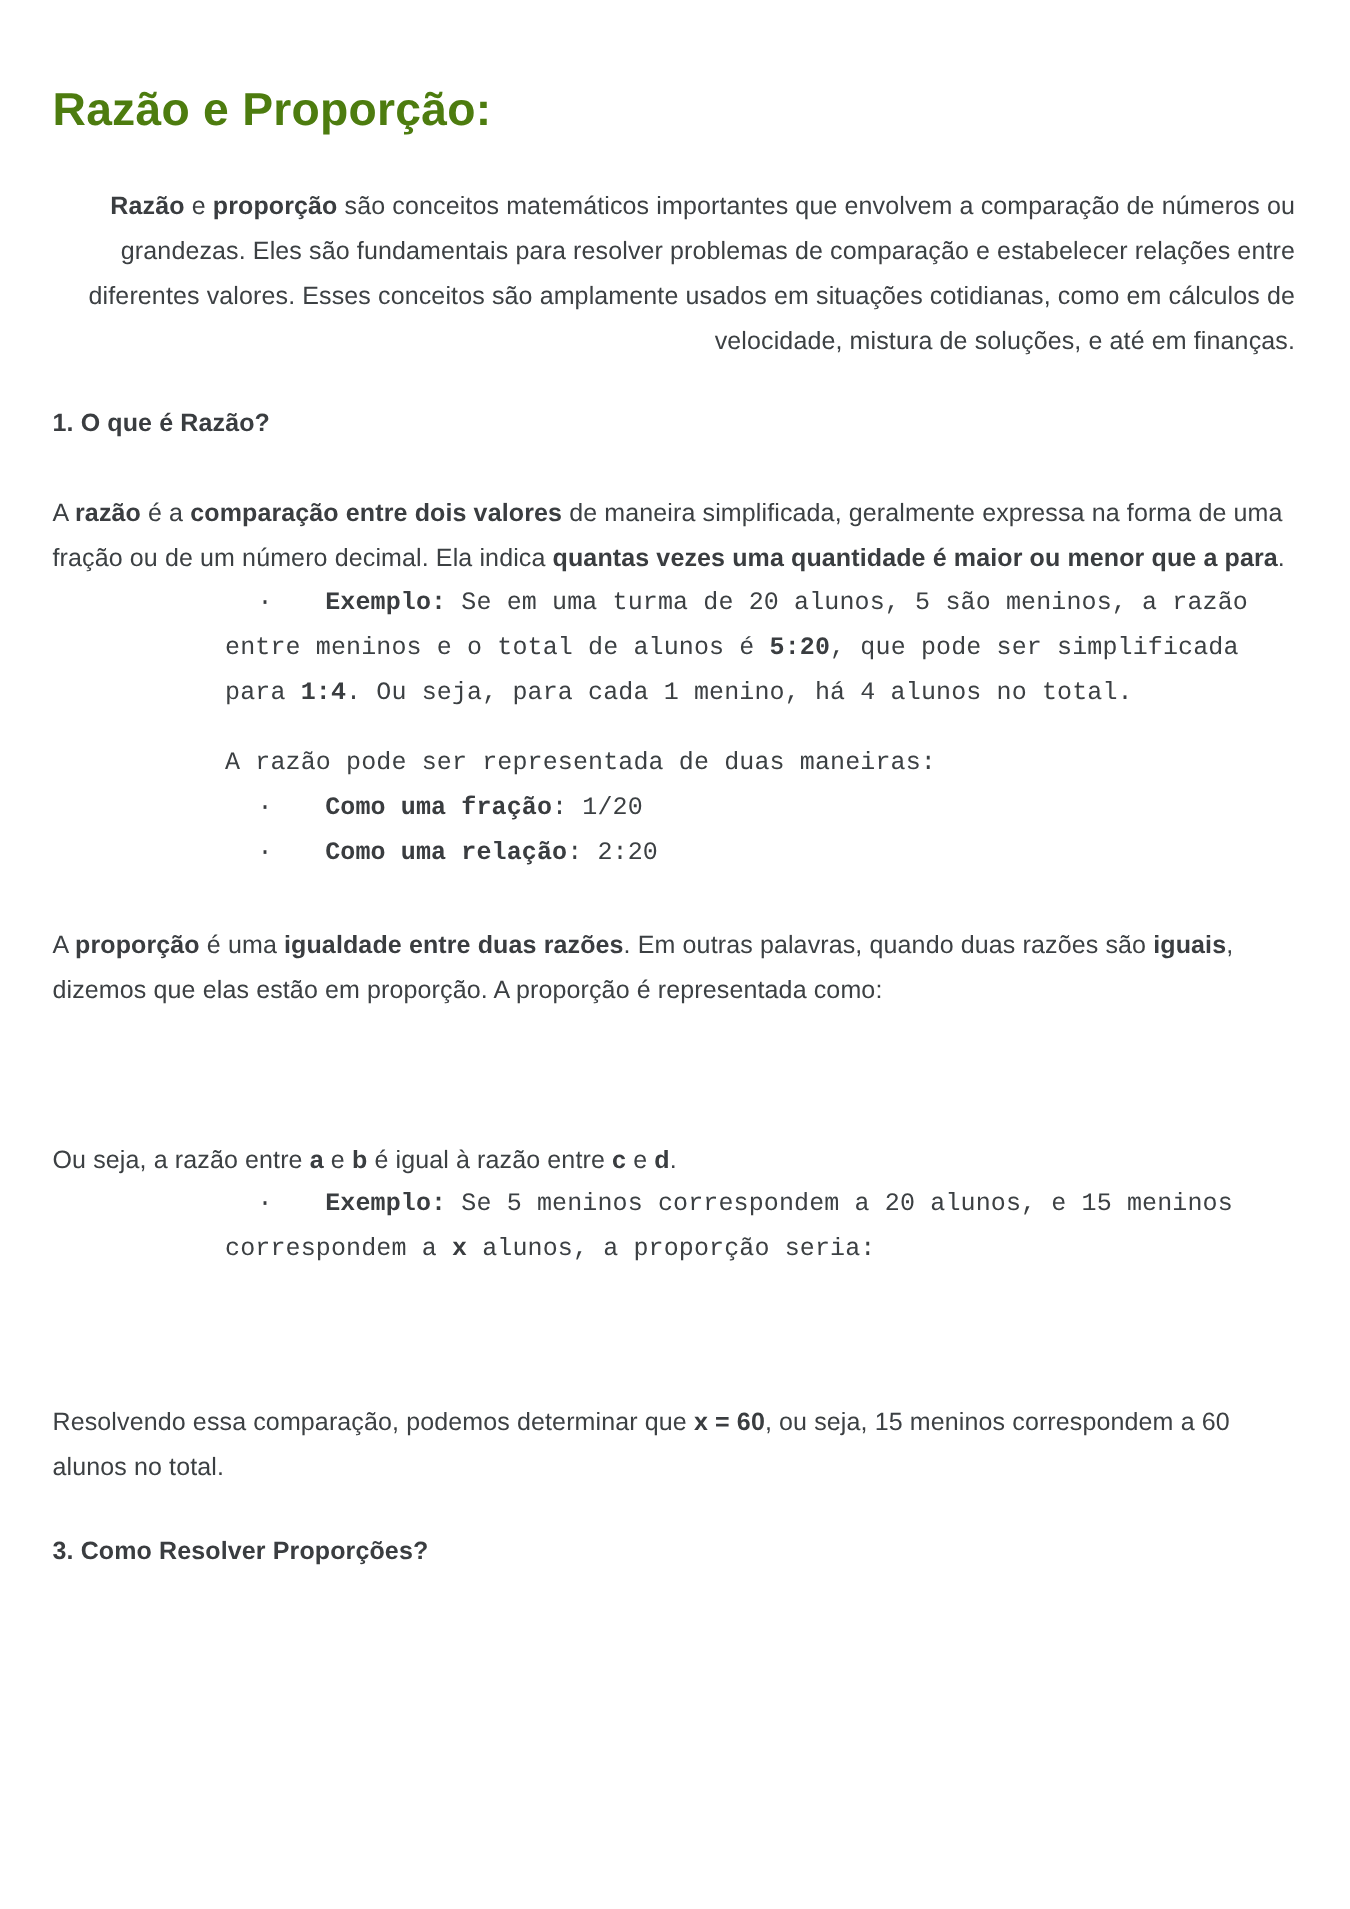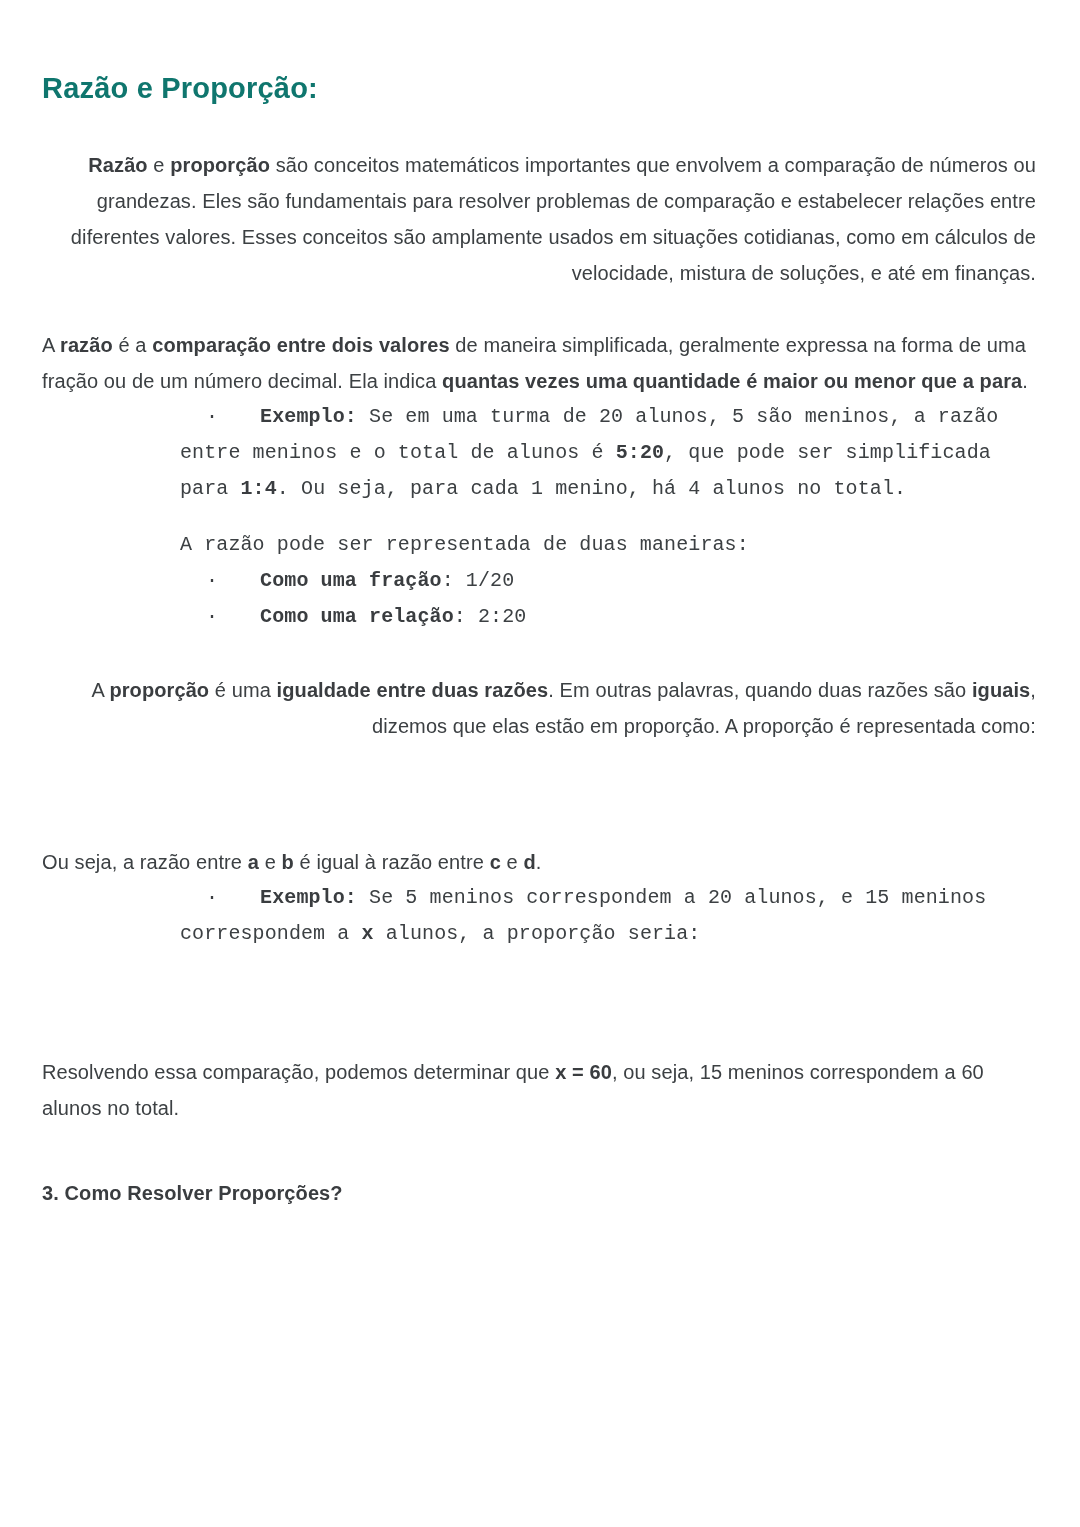--- a/index.html
+++ b/index.html
@@ -12,22 +12,22 @@
     font-family: "Liberation Sans", sans-serif;
     font-size: 20px;
     line-height: 36px;
     letter-spacing: 0.1px;
     overflow: hidden;
   }
   .page { padding: 70px 44px 0 42px; }
 
   .doc-title {
     margin: 0;
-    color: #0f766e;
-    font-size: 29px;
+    color: #4d7c0f;
+    font-size: 37px;
     line-height: 36px;
     font-weight: 700;
     letter-spacing: 0.2px;
   }
 
   .para { margin: 0; }
   b, strong { font-weight: 700; color: #3a3d40; }
 
   .sec-heading {
     margin: 0;
@@ -37,42 +37,43 @@
     color: #3a3d40;
   }
 
   
   #intro-para       { margin-top: 41px; text-align: right; }
   #heading-1        { margin-top: 30px; }
   #ratio-para       { margin-top: 36px; }
   #example-1        { margin-top: 0; }
   #ratio-note       { margin-top: 20px; }
   #heading-2        { margin-top: 31px; }
-  #proportion-para  { margin-top: 37px; text-align: right; }
-  #heading-3        { margin-top: 49px; }
+  #proportion-para  { margin-top: 37px; }
+  #heading-3        { margin-top: 31px; }
 
   
   .indent-block { margin-left: 138px; font-family: Liberation Mono, monospace; }
   .bulleted     { text-indent: 26px; }
   .tab          { display: inline-block; width: 42px; }
   .bullet       { color: #3a3d40; }
 
   
   .formula-gap-1 { height: 100px; }
   .formula-gap-2 { height: 102px; }
 </style>
 </head>
 <body>
 
 <div class="page">
 
   <h1 class="doc-title" id="doc-title">Razão e Proporção:</h1>
 
   <p class="para" id="intro-para"><b>Razão</b><span> e </span><b>proporção</b><span> são conceitos matemáticos importantes que envolvem a comparação de números ou grandezas. Eles são fundamentais para resolver problemas de comparação e estabelecer relações entre diferentes valores. Esses conceitos são amplamente usados em situações cotidianas, como em cálculos de velocidade, mistura de soluções, e até em finanças.</span></p>
 
+  <h2 class="sec-heading" id="heading-1">1. O que é Razão?</h2>
 
   <p class="para" id="ratio-para"><span>A </span><b>razão</b><span> é a </span><b>comparação entre dois valores</b><span> de maneira simplificada, geralmente expressa na forma de uma fração ou de um número decimal. Ela indica </span><b>quantas vezes uma quantidade é maior ou menor que a para</b><span>.</span></p>
 
   <p class="para indent-block bulleted" id="example-1"><span class="bullet">·</span><span class="tab"></span><span><b>Exemplo:</b><span> Se em uma turma de 20 alunos, 5 são meninos, a razão entre meninos e o total de alunos é </span><b>5:20</b><span>, que pode ser simplificada para </span><b>1:4</b><span>. Ou seja, para cada 1 menino, há 4 alunos no total.</span></span></p>
 
   <p class="para indent-block" id="ratio-note">A razão pode ser representada de duas maneiras:</p>
 
   <p class="para indent-block bulleted" id="rep-fraction"><span class="bullet">·</span><span class="tab"></span><span><b>Como uma fração</b><span>: 1/20</span></span></p>
 
   <p class="para indent-block bulleted" id="rep-relation"><span class="bullet">·</span><span class="tab"></span><span><b>Como uma relação</b><span>: 2:20</span></span></p>

